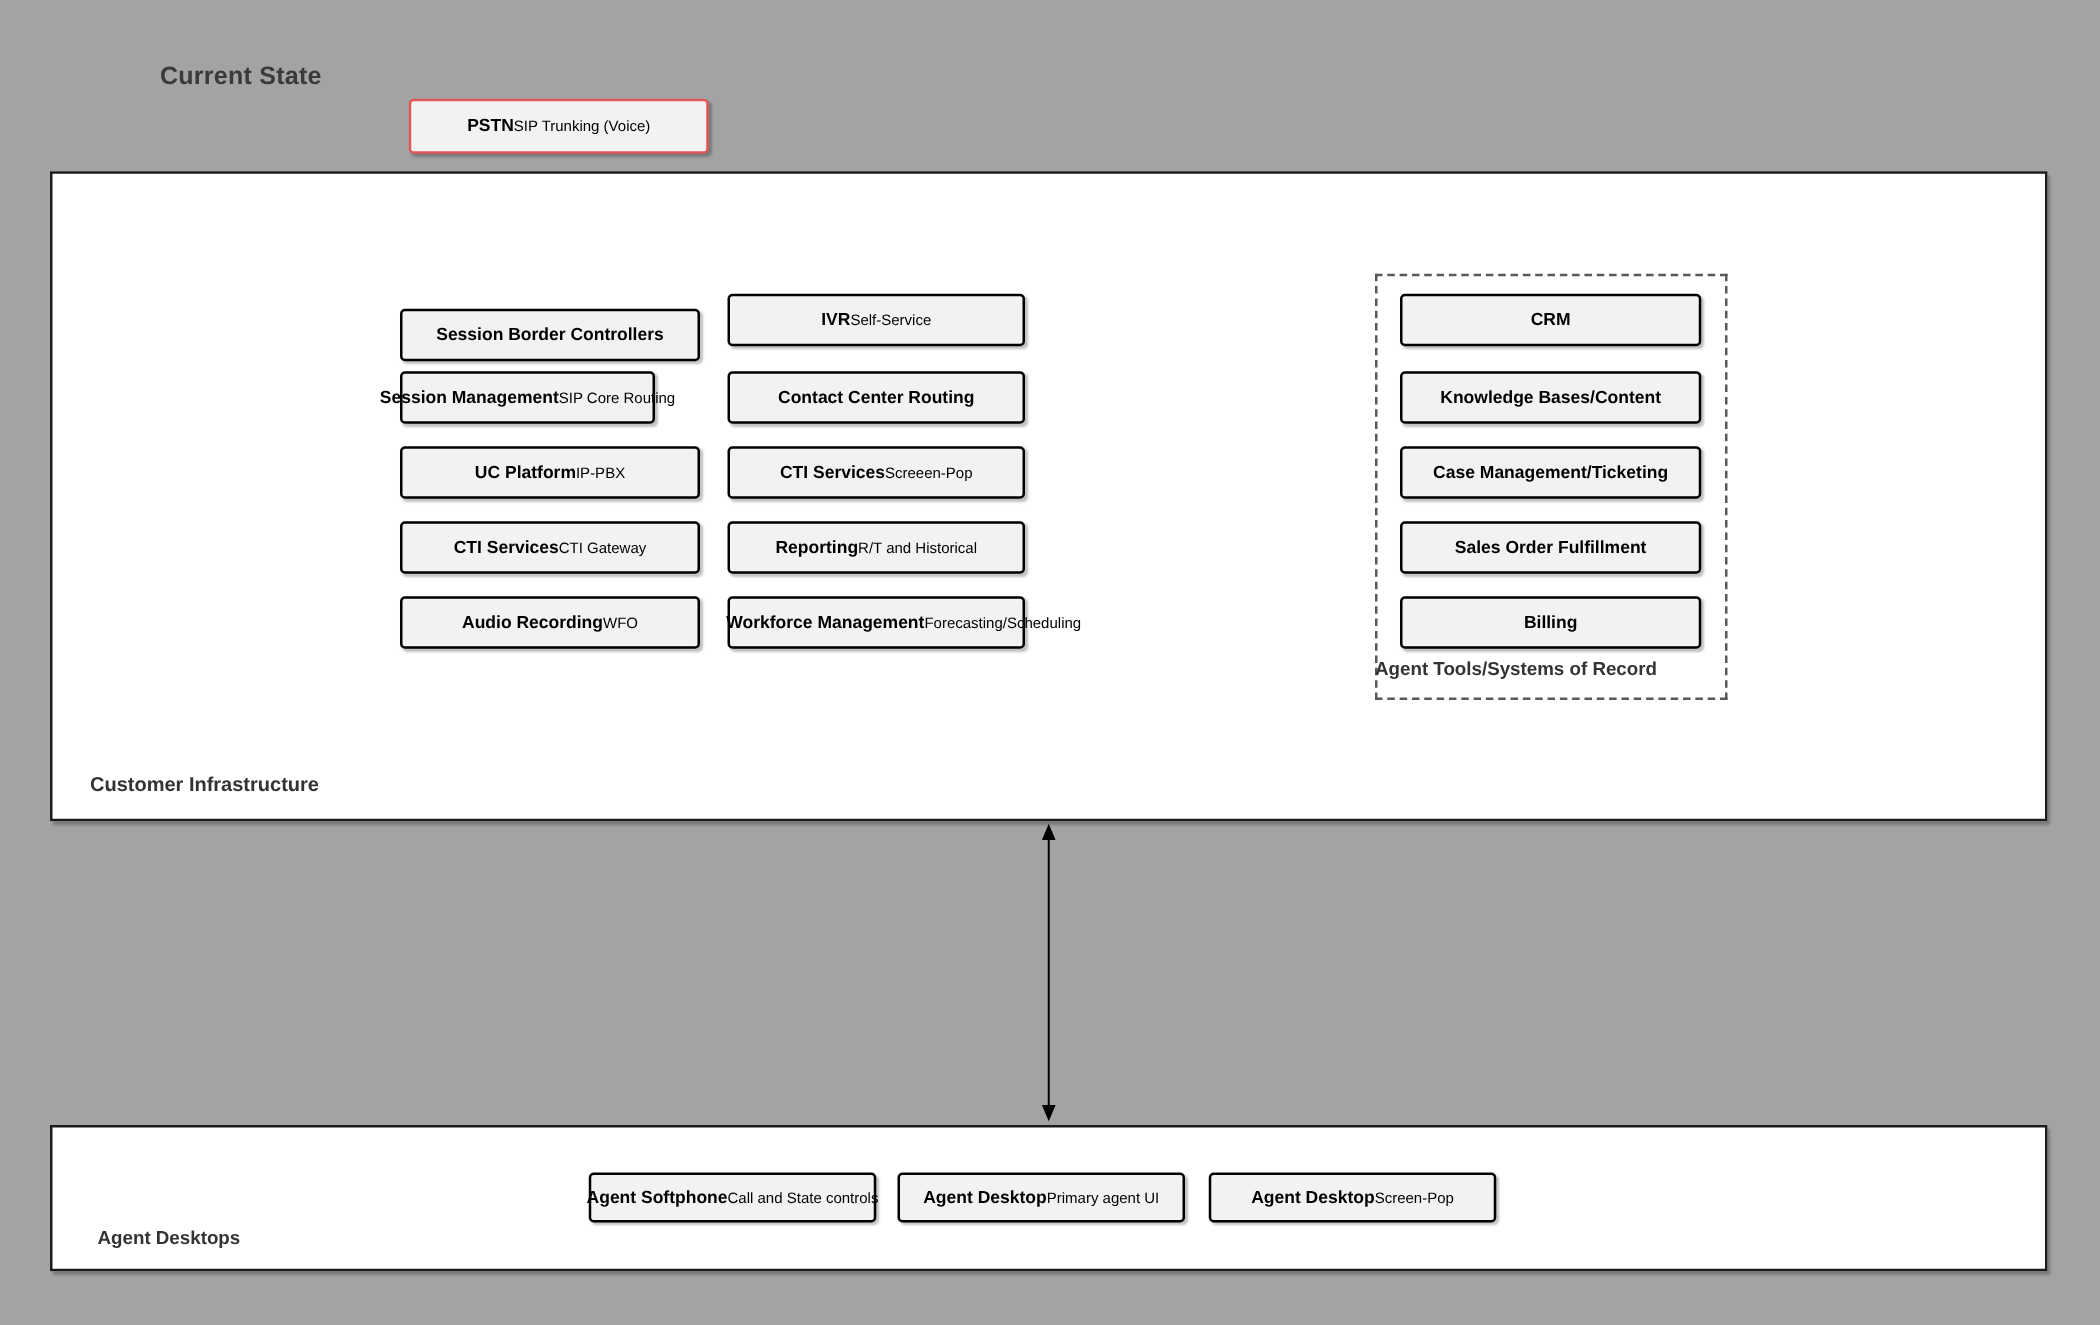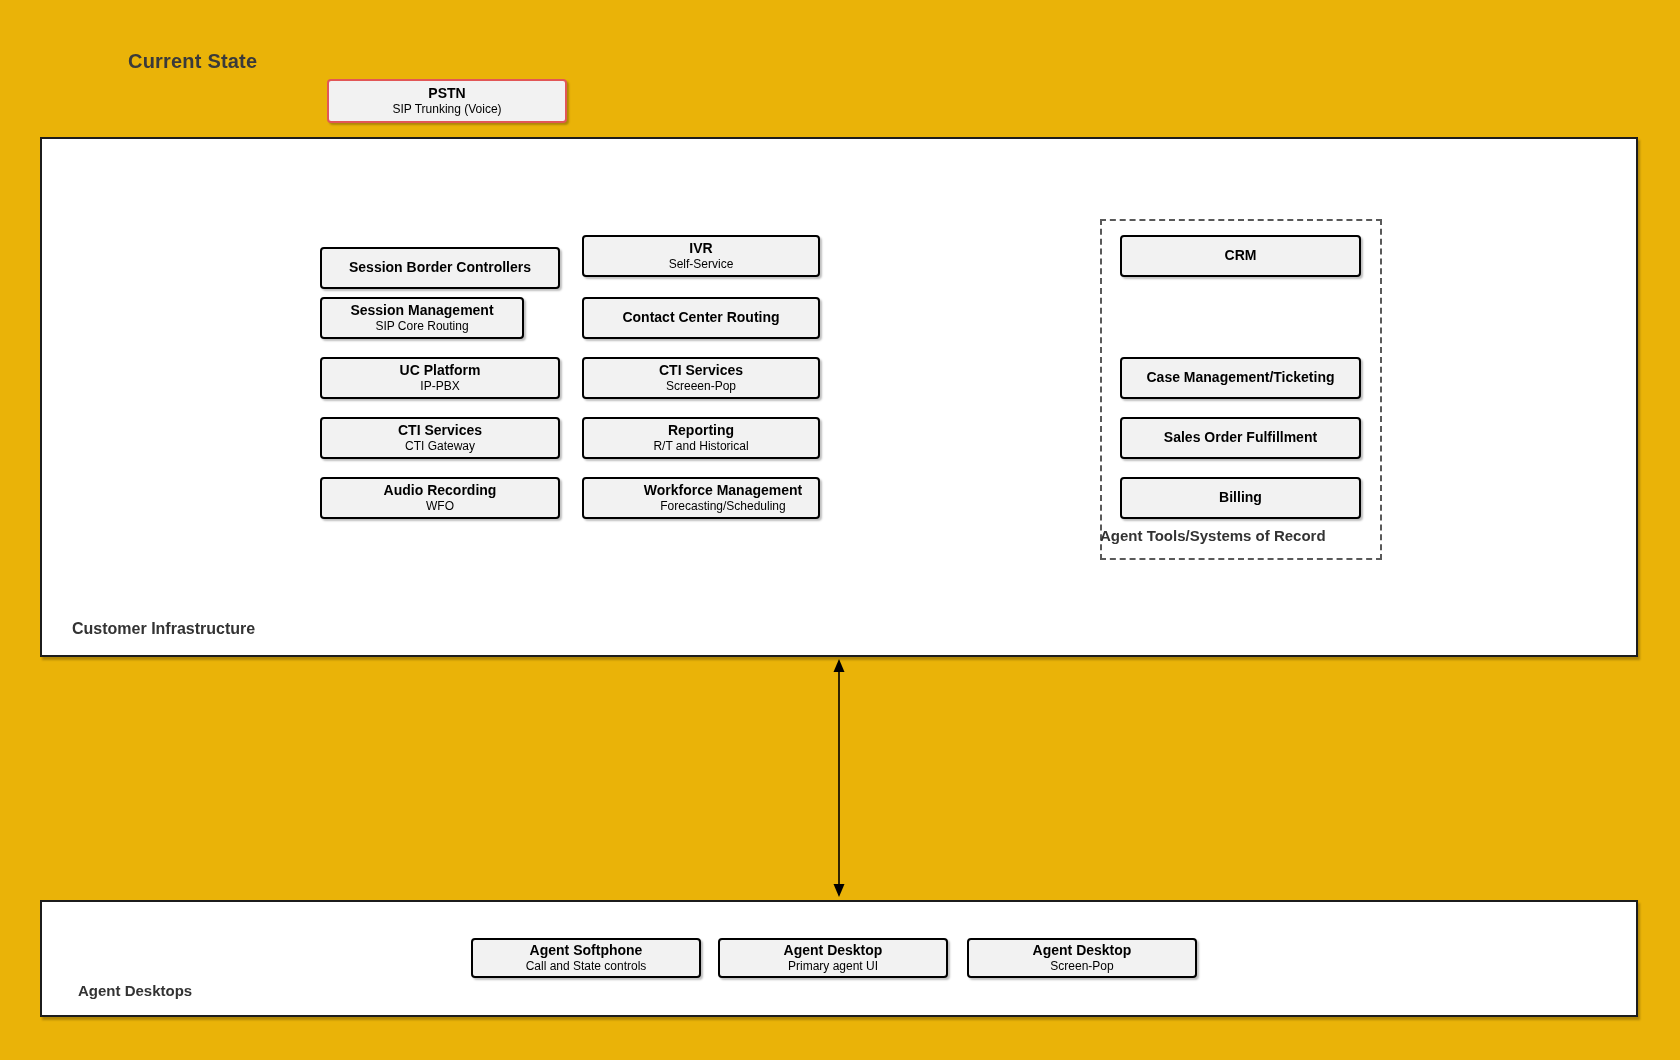--- a/index.html
+++ b/index.html
@@ -1,28 +1,28 @@
 <!DOCTYPE html>
 <html style="--node-fill: #f2f2f2; --pstn-border: #e25757;"><head>
 <meta charset="utf-8">
 <style>
   html,body { margin:0; padding:0; background:#ffffff; }
   body { font-family:"Liberation Sans", "DejaVu Sans", sans-serif; }
   .canvas {
-    position:relative; width:1680px; height:1060px; background:#eab308; overflow:hidden;
+    position:relative; width:1680px; height:1060px; background:#a3a3a3; overflow:hidden;
   }
   .page-title {
     position:absolute; left:128px; top:50px;
     font-size:20px; font-weight:bold; color:#3a3a3a; letter-spacing:0.2px;
   }
   .node {
     position:absolute; box-sizing:border-box;
     background:var(--node-fill,#f2f2f2);
     border:2px solid #000000; border-radius:4px;
-    display:flex; flex-direction:column; align-items:center; justify-content:center;
+    display:flex; flex-direction:row; align-items:center; justify-content:center;
     text-align:center; box-shadow:2px 2px 2px rgba(0,0,0,0.25);
     padding:2px 4px;
   }
   .node .t { font-size:14px; font-weight:bold; color:#000; line-height:1.25; white-space:nowrap; }
   .node .s { font-size:12px; color:#000; line-height:1.25; white-space:nowrap; }
   .node.pstn { border-color:var(--pstn-border,#e25757); }
   .container {
     position:absolute; box-sizing:border-box; background:#ffffff;
     border:2px solid #1c1c1c; box-shadow:2px 3px 2px rgba(0,0,0,0.25);
   }
@@ -91,20 +91,23 @@
     <div class="t">Workforce Management</div>
     <div class="s">Forecasting/Scheduling</div>
   </div>
 
   <div class="group" style="left:1100px; top:219px; width:282px; height:341px;"></div>
   <div class="group-label" style="left:1100px; top:527px; width:282px;">Agent Tools/Systems of Record</div>
 
   <div class="node" style="left:1120px; top:235px; width:241px; height:42px;">
     <div class="t">CRM</div>
   </div>
+  <div class="node" style="left:1120px; top:297px; width:241px; height:42px;">
+    <div class="t">Knowledge Bases/Content</div>
+  </div>
   <div class="node" style="left:1120px; top:357px; width:241px; height:42px;">
     <div class="t">Case Management/Ticketing</div>
   </div>
   <div class="node" style="left:1120px; top:417px; width:241px; height:42px;">
     <div class="t">Sales Order Fulfillment</div>
   </div>
   <div class="node" style="left:1120px; top:477px; width:241px; height:42px;">
     <div class="t">Billing</div>
   </div>
 

